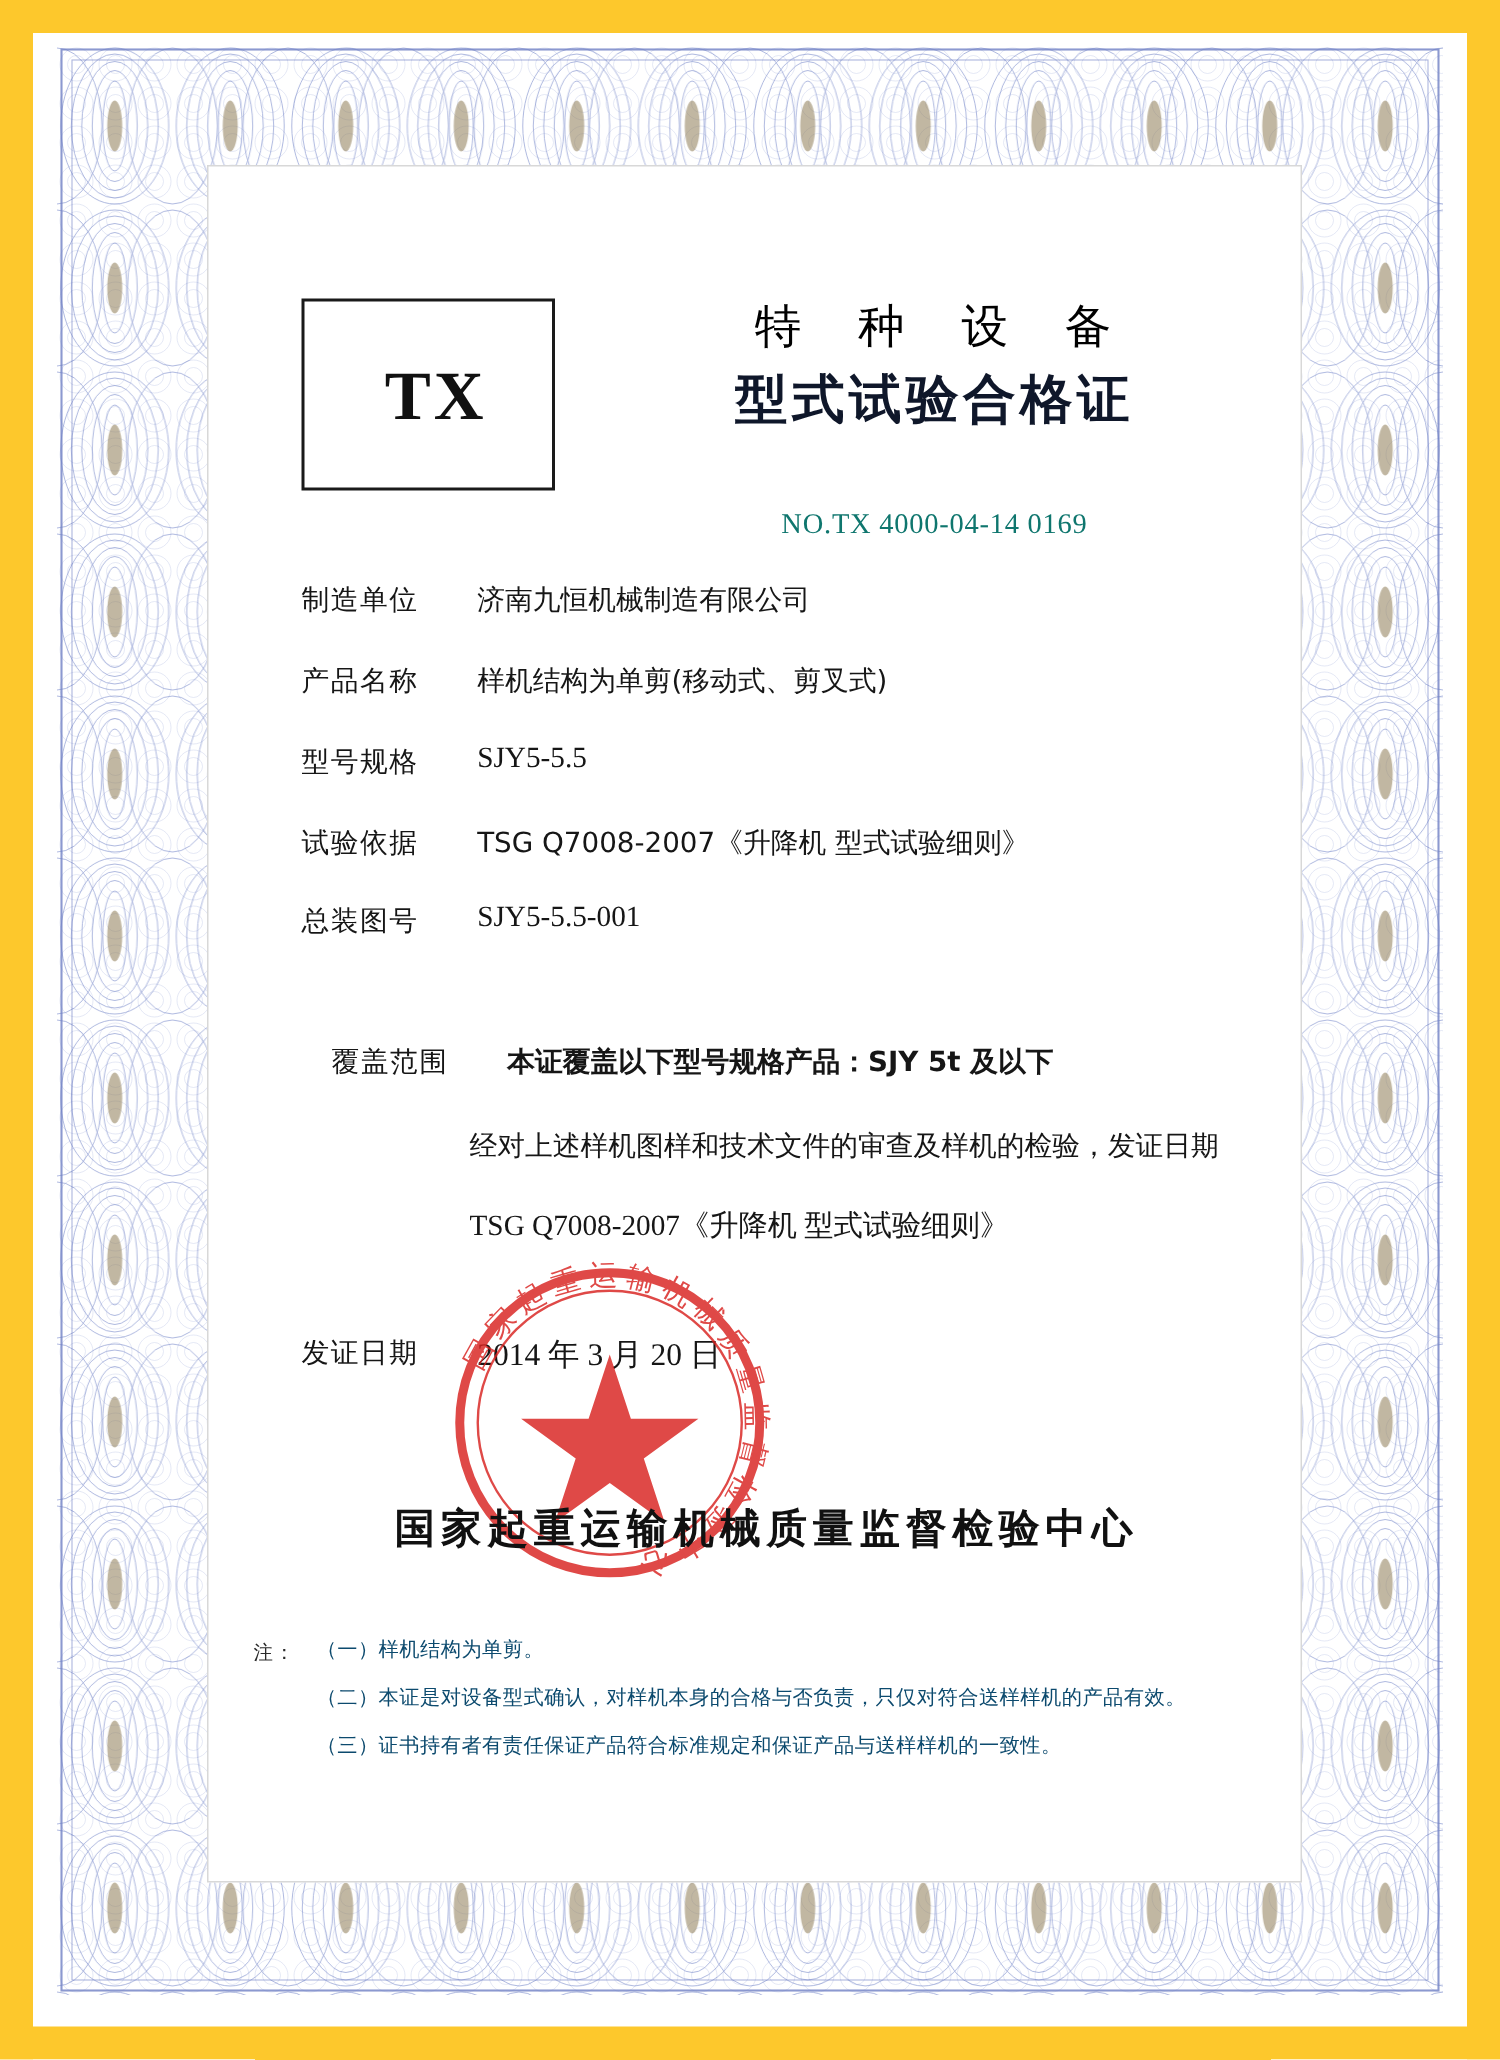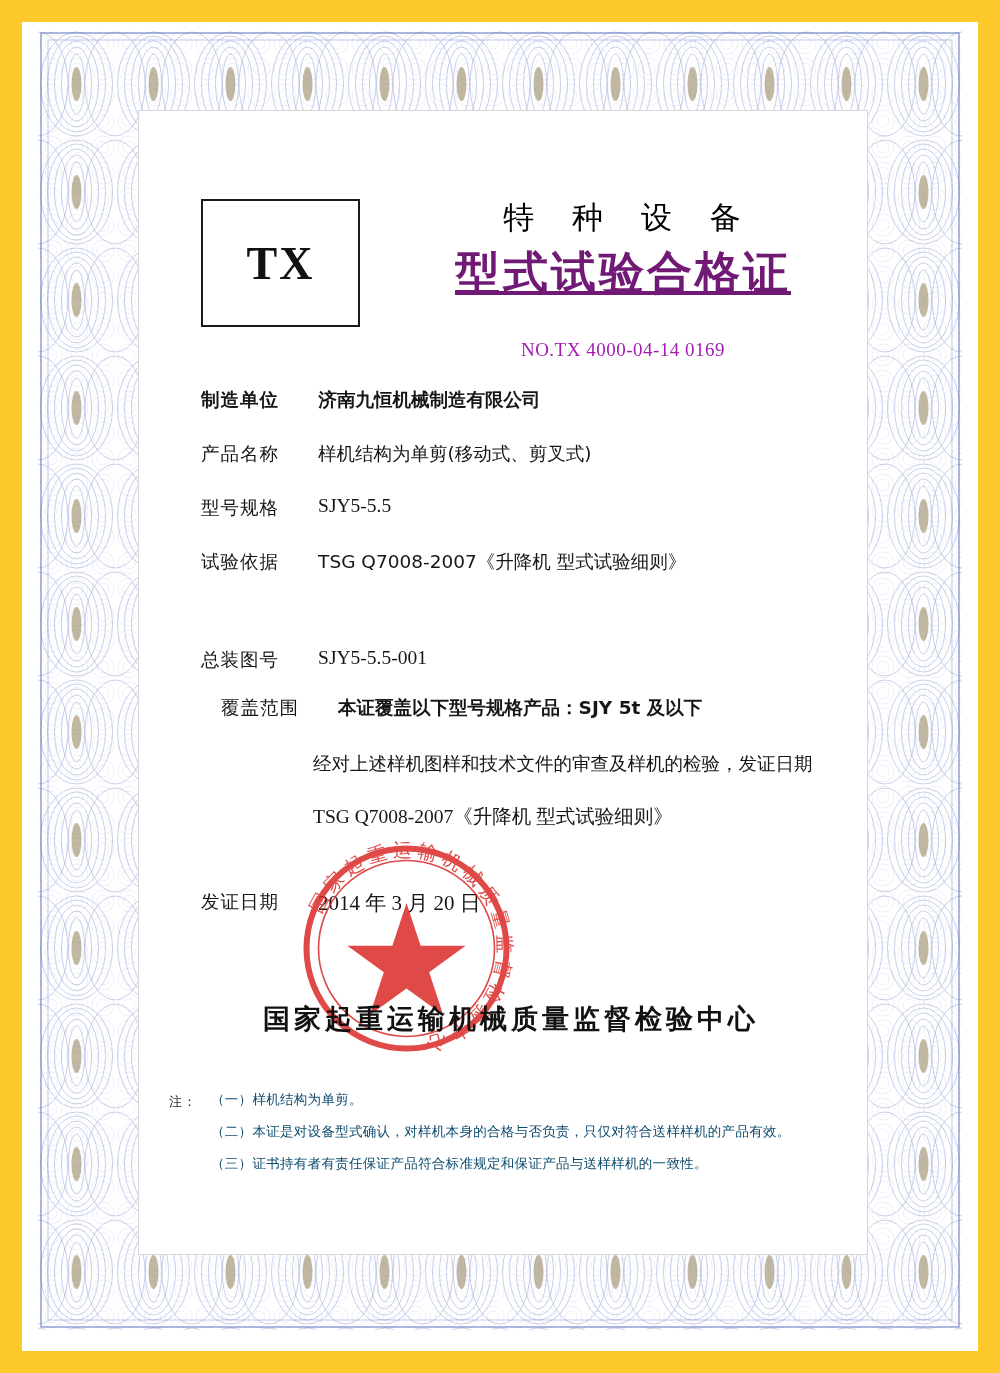--- a/index.html
+++ b/index.html
@@ -73,20 +73,21 @@
   #tx-box {
     position: absolute;
     left: 62px;
     top: 88px;
     width: 155px;
     height: 124px;
     border: 2px solid #1a1a1a;
     display: flex;
     align-items: center;
     justify-content: center;
+    padding-left: 10px;
   }
   #tx-label {
     font-family: "Liberation Serif", serif;
     font-size: 46px;
     font-weight: bold;
     letter-spacing: 2px;
     color: #111;
   }
 
   #title-1 {
@@ -102,35 +103,34 @@
     text-indent: 14px;
   }
   #title-2 {
     position: absolute;
     left: 250px;
     top: 132px;
     width: 468px;
     text-align: center;
     font-family: "DejaVu Sans", sans-serif;
     font-weight: bold;
-    font-size: 45px;
+    font-size: 35px;
     letter-spacing: 3px;
-    color: #701a75;
-    text-decoration: underline;
+    color: #0f172a;
   }
   #cert-no {
     position: absolute;
     left: 250px;
     top: 228px;
     width: 468px;
     text-align: center;
     font-family: "Liberation Serif", serif;
     font-size: 19px;
     letter-spacing: 0.5px;
-    color: #a21caf;
+    color: #0f766e;
   }
 
   
   .field {
     position: absolute;
     left: 62px;
     width: 620px;
     height: 28px;
     white-space: nowrap;
   }
@@ -147,25 +147,25 @@
     font-size: 18.5px;
     color: #161616;
     vertical-align: top;
     font-family: "DejaVu Sans", sans-serif;
   }
   .val-serif {
     font-family: "Liberation Serif", serif !important;
     font-size: 19.5px !important;
   }
 
-  #f-manufacturer { top: 276px; font-weight: bold; }
+  #f-manufacturer { top: 276px; }
   #f-product      { top: 330px; }
   #f-model        { top: 384px; }
   #f-basis        { top: 438px; }
-  #f-drawing      { top: 490px; margin-top: 46px; }
+  #f-drawing      { top: 490px; }
 
   
   #f-coverage { top: 584px; margin-left: 20px; }
   #f-coverage .val { font-weight: bold; }
   .cov-line {
     position: absolute;
     left: 174px;
     width: 540px;
     font-size: 18.5px;
     color: #161616;

